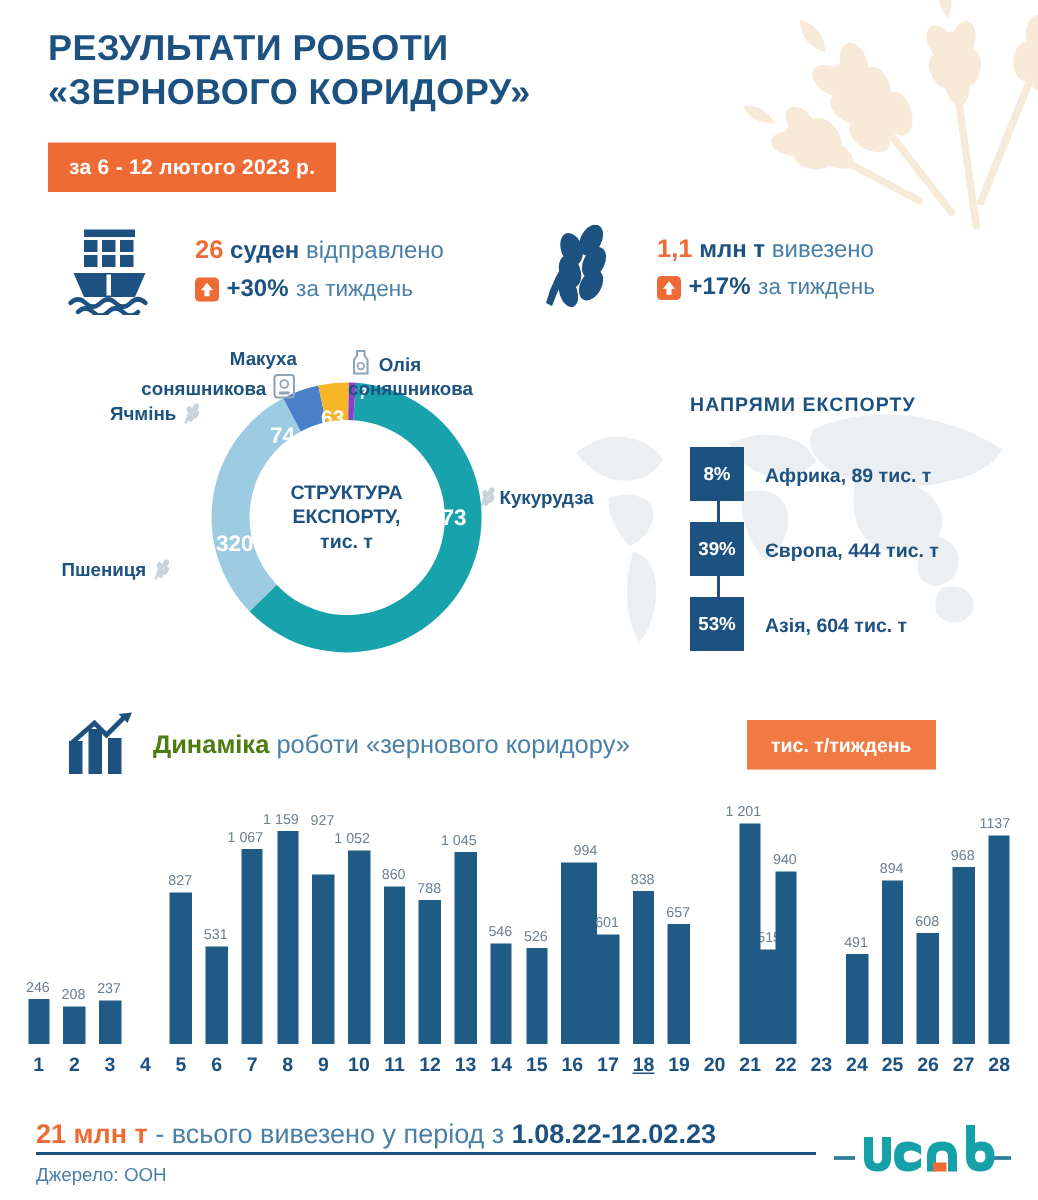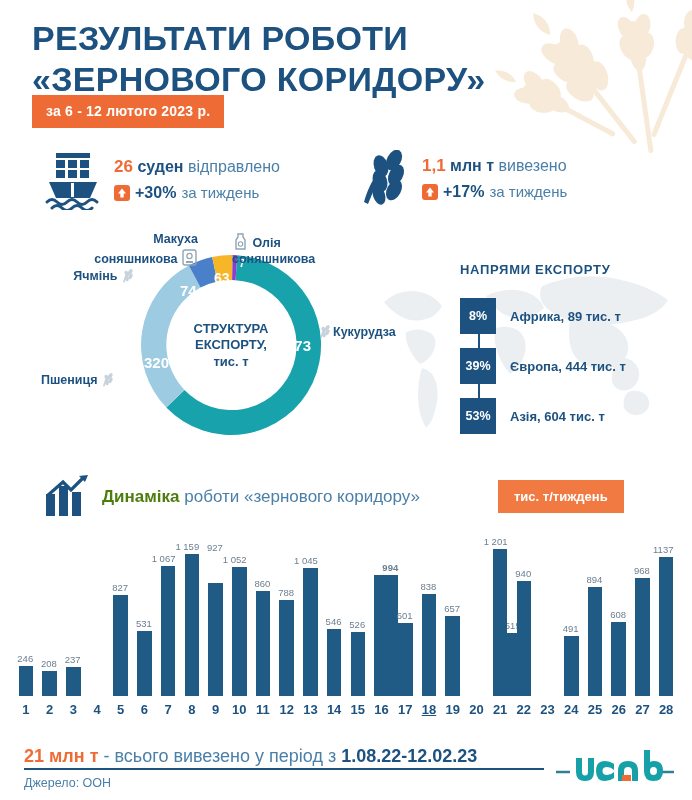--- a/index.html
+++ b/index.html
@@ -11,27 +11,27 @@
     overflow:hidden;
     position:relative;
   }
   #page{position:relative;width:692px;height:800px;overflow:hidden;}
 
   
   .wheat-deco{position:absolute;top:-10px;right:-10px;width:230px;height:175px;pointer-events:none;opacity:.95;}
 
   
   .title{position:absolute;left:32px;top:18px;width:520px;
-    font-size:34px;font-weight:bold;line-height:1.22;color:#1d5280;letter-spacing:.3px;}
+    font-size:24px;font-weight:bold;line-height:1.22;color:#1d5280;letter-spacing:.3px;}
   .title .l2{display:block;}
   .date-badge{position:absolute;left:32px;top:95px;background:#ee6b35;color:#fff;
     font-size:14px;font-weight:bold;padding:8px 14px 9px 14px;letter-spacing:.2px;}
 
   
-  .stat{position:absolute;display:flex;align-items:center;gap:12px;}
+  .stat{position:absolute;display:flex;align-items:center;gap:28px;}
   .stat-ship{left:44px;top:150px;}
   .stat-wheat{left:358px;top:150px;}
   .stat-icon{width:58px;height:60px;flex:none;}
   .stat-icon.small{width:52px;height:58px;}
   .stat-text{line-height:1.35;}
   .stat-l1{font-size:16px;color:#4a7fa8;white-space:nowrap;}
   .stat-l1 b{color:#ee6b35;font-size:17px;}
   .stat-l1 .dark{color:#1d5280;font-weight:bold;}
   .stat-l2{font-size:15px;color:#4a7fa8;display:flex;align-items:center;gap:5px;white-space:nowrap;margin-top:3px;}
   .arrow-chip{width:16px;height:16px;background:#ee6b35;border-radius:3px;display:inline-flex;
@@ -392,21 +392,21 @@
         <div class="bar" style="height: 128px; background: rgb(31, 91, 133);"></div>
       </div>
       <div class="bar-col" style="left: 312.791px; width: 14.7029px;">
         <div class="bar-val">546</div>
         <div class="bar" style="height: 67px; background: rgb(31, 91, 133);"></div>
       </div>
       <div class="bar-col" style="left: 336.506px; width: 14.7029px;">
         <div class="bar-val">526</div>
         <div class="bar" style="height: 64px; background: rgb(31, 91, 133);"></div>
       </div>
-      <div class="bar-col" style="left: 360.22px; width: 24px; font-weight: bold;">
+      <div class="bar-col" style="left: 360.22px; width: 24px;">
         <div class="bar-val">994</div>
         <div class="bar" style="height: 121px; background: rgb(31, 91, 133);"></div>
       </div>
       <div class="bar-col" style="left: 383.934px; width: 14.7029px;">
         <div class="bar-val">601</div>
         <div class="bar" style="height: 73px; background: rgb(31, 91, 133);"></div>
       </div>
       <div class="bar-col" style="left: 407.649px; width: 14.7029px;">
         <div class="bar-val">838</div>
         <div class="bar" style="height: 102px; background: rgb(31, 91, 133);"></div>

